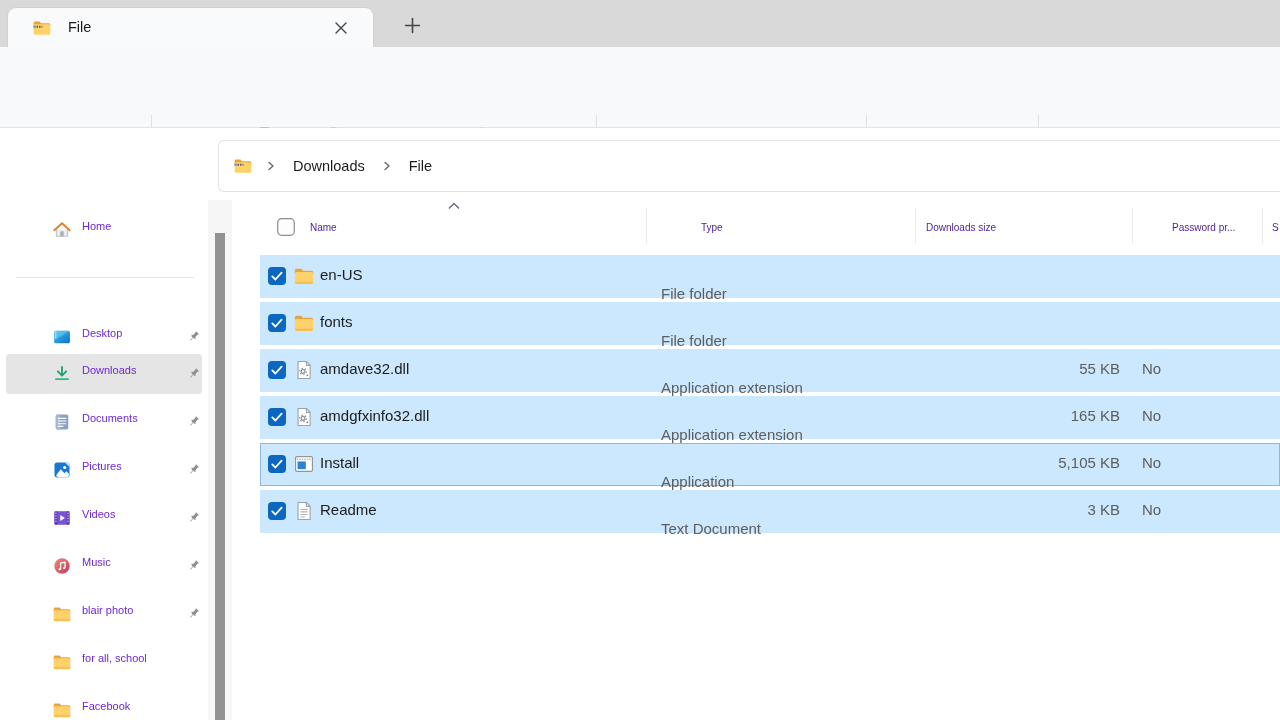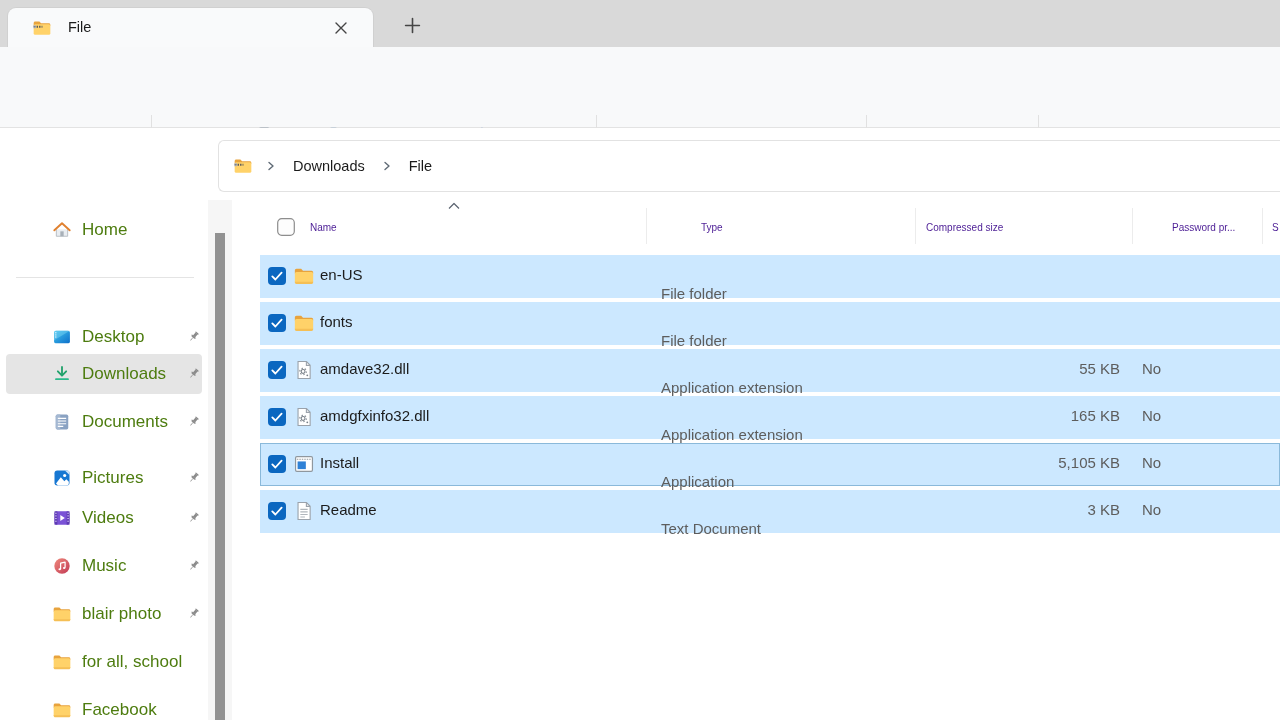--- a/index.html
+++ b/index.html
@@ -31,21 +31,21 @@
                 border:1px solid #e2e2e2; border-right:none; border-radius:6px 0 0 6px;
                 display:flex; align-items:center; gap:12px; padding-left:14px; }
   .crumb { font-size:14.5px; color:#1b1b1b; padding:3px 4px; border-radius:3px; }
   .crumb-sep { display:flex; align-items:center; }
 
   
   .sidebar { position:absolute; left:0; top:200px; width:208px; height:520px; background:#fff; }
   .side-item { position:absolute; left:6px; width:196px; height:40px; border-radius:4px; }
   .side-item.selected { background:#e5e5e5; }
   .side-icon { position:absolute; left:46px; top:10px; width:20px; height:20px; }
-  .side-label { position:absolute; left:76px; top:10px; font-size:17px; color:#4d7c0f; white-space:nowrap; }
+  .side-label { position:absolute; left:76px; top:10px; font-size:11px; color:#6d28d9; white-space:nowrap; }
   .side-pin { position:absolute; left:180px; top:12px; width:16px; height:16px; }
   .side-sep { position:absolute; left:16px; width:178px; height:1px; background:#e4e4e4; }
 
   
   .v-scroll { position:absolute; left:208px; top:200px; width:24px; height:520px; background:#f6f6f6; }
   .v-thumb { position:absolute; left:7px; top:33px; width:10px; height:487px; background:#929292; }
 
   
   .main { position:absolute; left:232px; top:200px; width:1048px; height:520px; background:#fff; overflow:hidden; }
   .hdr-cell { position:absolute; top:17px; height:22px; line-height:22px; font-size:10px; color:#4c1d95; white-space:nowrap;text-align:center; }
@@ -325,21 +325,21 @@
             <svg width="100%" height="100%" viewBox="0 0 24 24">
               <g fill="#8b8b8b" transform="rotate(42 12 11)">
                 <rect x="9" y="3.5" width="6" height="1.8" rx=".9"></rect>
                 <rect x="9.8" y="5" width="4.4" height="6.2"></rect>
                 <path d="M7.6 11h8.8l-1.6 2.6H9.2z"></path>
                 <rect x="11.55" y="13.6" width="1" height="5.6" rx=".5"></rect>
               </g>
             </svg>
           </span>
         </div>
-        <div class="side-item" style="top: 258px;">
+        <div class="side-item" style="top: 250px;">
           <span class="side-icon">
             <svg width="100%" height="100%" viewBox="0 0 24 24">
               <rect x="3" y="3" width="18" height="18" rx="3.2" fill="#1777d2"></rect>
               <path d="M15.5 3H18a3 3 0 0 1 3 3v2.5z" fill="#cfe4f8"></path>
               <circle cx="15.2" cy="9" r="1.9" fill="#fff"></circle>
               <path d="M4.8 18.6 10.6 11l4.2 4.8 2.4-2.4 3 3V18a3 3 0 0 1-3 3H7.2z" fill="#fff"></path>
             </svg>
           </span>
           <span class="side-label">Pictures</span>
           <span class="side-pin">
@@ -458,21 +458,21 @@
             <rect x="0.7" y="0.7" width="16.6" height="16.6" rx="4" fill="#fdfdfd" stroke="#8d8d8d" stroke-width="1.2"></rect>
           </svg>
       </span>
       <span class="hdr-caret">
         <svg width="16" height="10" viewBox="0 0 16 10" fill="none">
             <path d="M3 7.5 8 2.5l5 5" stroke="#5b6470" stroke-width="1.2" stroke-linejoin="round"></path>
           </svg>
       </span>
       <span class="hdr-cell" style="left:78px;">Name</span>
       <span class="hdr-cell" style="left:429px;margin-left:40px;">Type</span>
-      <span class="hdr-cell" style="left:694px;">Compressed size</span>
+      <span class="hdr-cell" style="left:694px;">Downloads size</span>
       <span class="hdr-cell" style="left:910px;margin-left:30px;">Password pr...</span>
       <span class="hdr-cell" style="left:1040px;">S</span>
       <span class="hdr-div" style="left:414px;"></span>
       <span class="hdr-div" style="left:683px;"></span>
       <span class="hdr-div" style="left:900px;"></span>
       <span class="hdr-div" style="left:1030px;"></span>
     </div>
 
     <div class="rows" id="file-rows">
         <div class="row">

